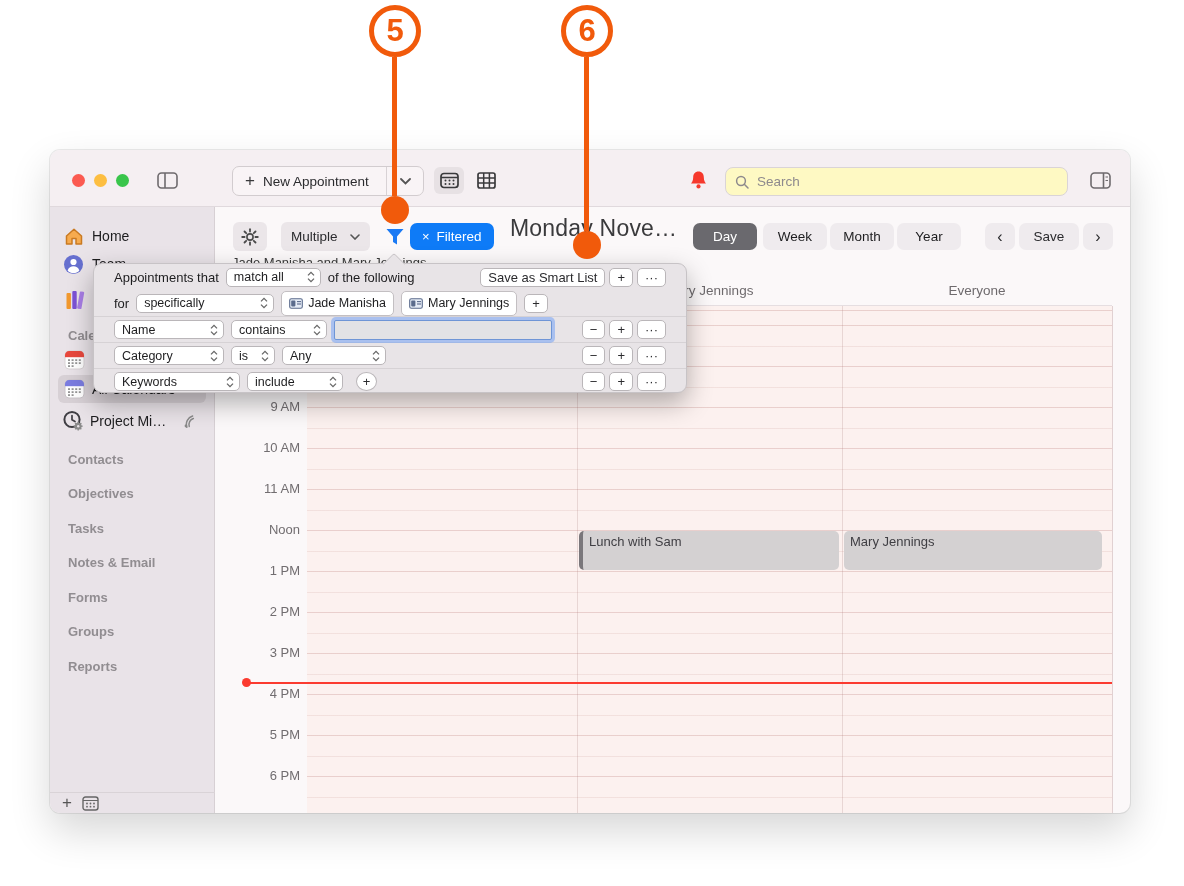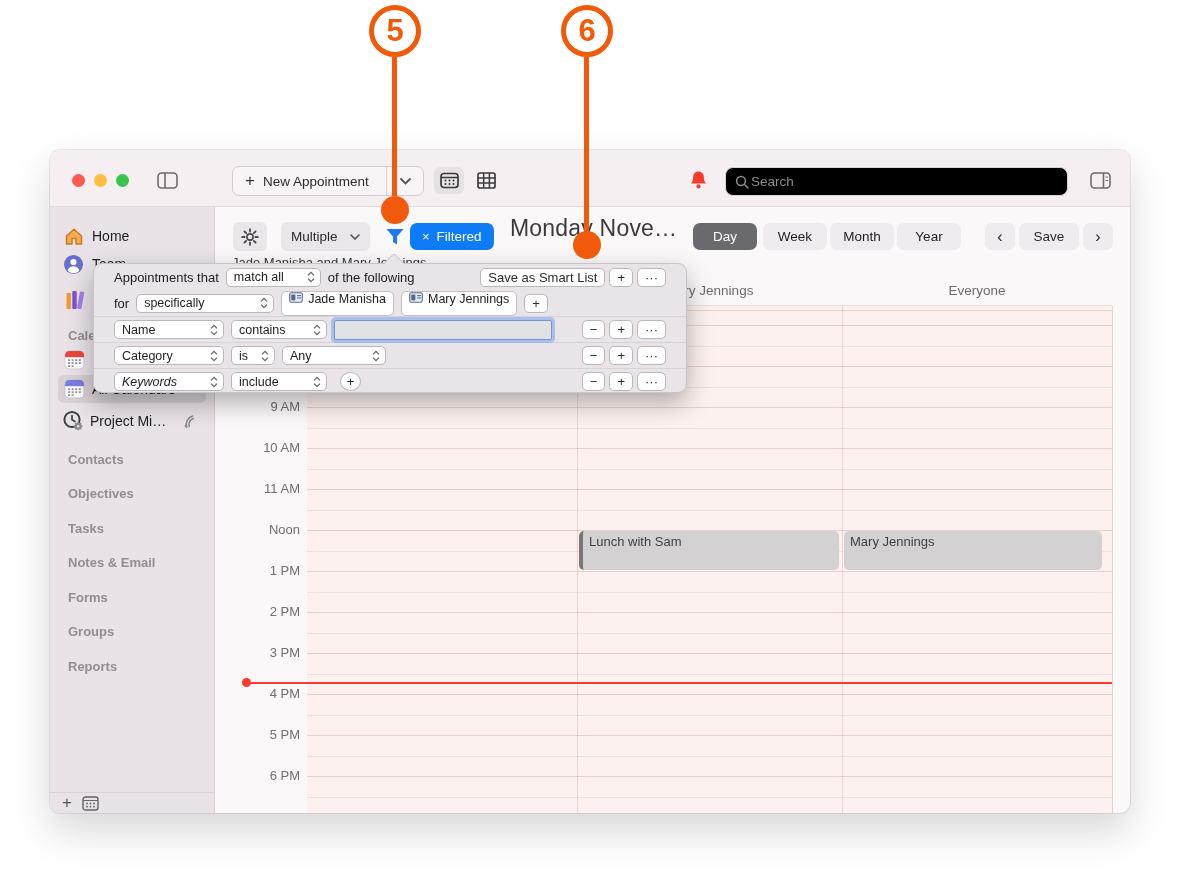--- a/index.html
+++ b/index.html
@@ -15,22 +15,22 @@
   
   .titlebar { position:absolute; left:0; top:0; width:1080px; height:57px;
     background:#F5EFF2; border-bottom:1px solid #E0D9DD; }
   .tl { position:absolute; top:24px; width:13px; height:13px; border-radius:50%; }
   .btn-outline { position:absolute; display:flex; align-items:center; background:#F9F4F6;
     border:1px solid #D2CCCF; border-radius:7px; color:#2b2b2e; }
   .seg-divider { width:1px; align-self:stretch; background:#D8D2D5; }
   .tb-icon-btn { position:absolute; display:flex; align-items:center; justify-content:center;
     border-radius:6px; }
   .searchbox { position:absolute; left:675px; top:17px; width:343px; height:29px;
-    background:#000000; border:1px solid #DAD4D7; border-radius:8px;
-    display:flex; align-items:center; gap:2px; padding:0 9px; color:#8E8A8D; font-size:13.5px; }
+    background:#fef9c3; border:1px solid #DAD4D7; border-radius:8px;
+    display:flex; align-items:center; gap:8px; padding:0 9px; color:#8E8A8D; font-size:13.5px; }
 
   
   .mini-btn { position:absolute; display:flex; align-items:center; justify-content:center;
     background:#EBE6E9; border-radius:6px; color:#2b2b2e; font-size:13.5px; gap:6px; }
   .filtered-btn { position:absolute; left:360px; top:73px; height:27px; padding:0 12px;
     background:#0E7BF7; border-radius:7px; color:#fff; font-size:13.5px;
     display:flex; align-items:center; gap:7px; }
   .view-title { position:absolute; left:460px; top:65px; font-size:23px; color:#3A3A3C;
     letter-spacing:.2px; white-space:nowrap; }
   .occluded { position:absolute; left:182px; top:105px; font-size:13px; color:#3a3a3a;
@@ -81,21 +81,21 @@
     font-size:13px; color:#1d1d1f; }
   .prow.rule { border-top:1px solid #D6D2D5; }
   .pop-select { background:#fff; border:1px solid #BAB6B9; border-radius:5px; height:19px;
     display:inline-flex; align-items:center; justify-content:space-between; padding:0 5px 0 7px;
     font-size:12.5px; color:#1d1d1f; }
   .pop-btn { background:#fff; border:1px solid #BAB6B9; border-radius:5px; height:19px;
     min-width:22px; padding:0 7px; display:inline-flex; align-items:center; justify-content:center;
     font-size:13px; color:#2b2b2e; }
   .pop-btn.round { min-width:21px; width:21px; padding:0; border-radius:50%; }
   .badge { background:#fff; border:1px solid #C3BFC2; border-radius:5px; height:25px;
-    display:inline-flex; gap:5px; padding:0 7px; font-size:12.5px; color:#1d1d1f; }
+    display:inline-flex; align-items:center; gap:5px; padding:0 7px; font-size:12.5px; color:#1d1d1f; }
   .rule-input { width:218px; height:20px; background:#E2E2E5; border:1px solid #6E95D6;
     border-radius:2px; box-shadow:0 0 0 3px rgba(116,163,245,.55); outline:none; }
   .cluster { margin-left:auto; display:flex; gap:4px; align-items:center; }
 
   
   .callout-circle { position:absolute; width:52px; height:52px; border-radius:50%;
     background:#fff; border:5px solid #F15A0B; color:#F15A0B; font-size:31px; font-weight:700;
     display:flex; align-items:center; justify-content:center; z-index:100; }
   .callout-line { position:absolute; width:5px; background:#F15A0B; z-index:99; }
   .callout-dot { position:absolute; width:28px; height:28px; border-radius:50%;
@@ -470,21 +470,21 @@
         </svg>
       </span>
       <span class="cluster">
         <span class="pop-btn">−</span>
         <span class="pop-btn">+</span>
         <span class="pop-btn">···</span>
       </span>
     </div>
 
     <div class="prow rule">
-      <span class="pop-select" style="width:110px;font-style:italic;">
+      <span class="pop-select" style="width:126px;">
         <span>Keywords</span>
         <svg width="8" height="12" viewBox="0 0 8 12">
           <path d="M1 4.4 L4 1.4 L7 4.4" fill="none" stroke="#666" stroke-width="1.3"></path>
           <path d="M1 7.6 L4 10.6 L7 7.6" fill="none" stroke="#666" stroke-width="1.3"></path>
         </svg>
       </span>
       <span class="pop-select" style="width:96px;">
         <span>include</span>
         <svg width="8" height="12" viewBox="0 0 8 12">
           <path d="M1 4.4 L4 1.4 L7 4.4" fill="none" stroke="#666" stroke-width="1.3"></path>

